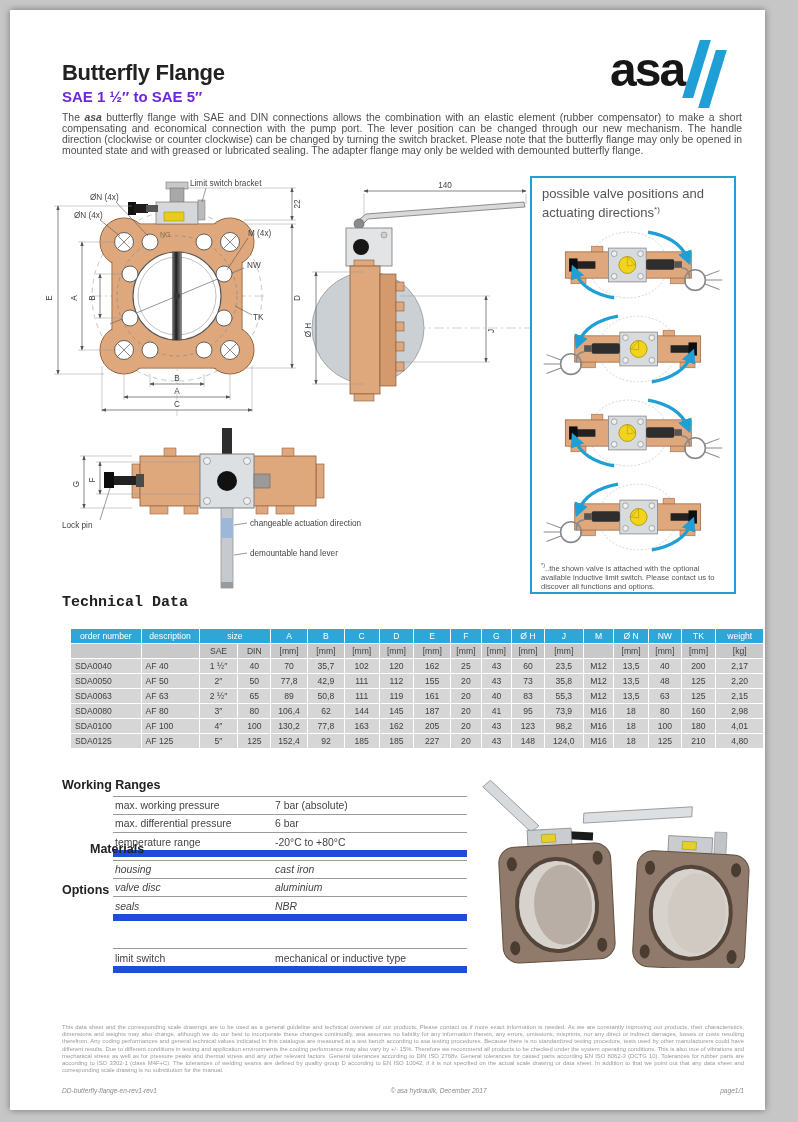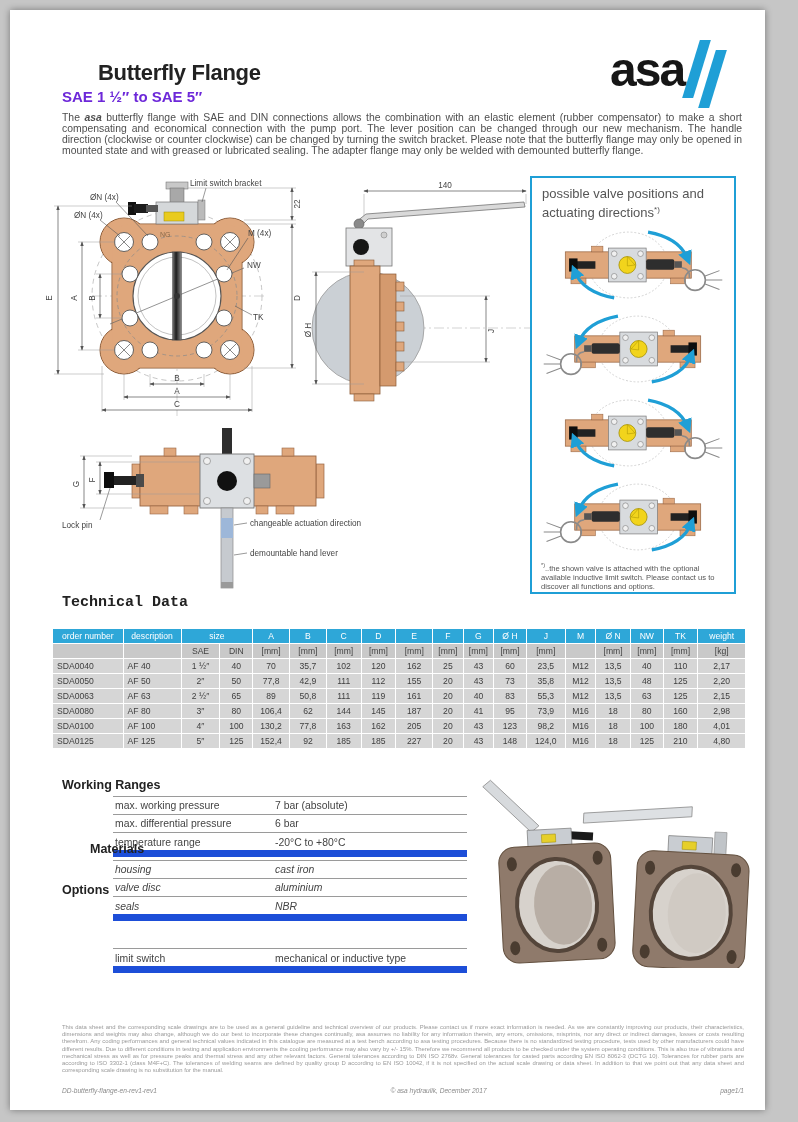--- a/index.html
+++ b/index.html
@@ -8,21 +8,21 @@
     font-family:"Liberation Sans","DejaVu Sans",sans-serif;color:#3c3c3c;
     overflow:hidden;
   }
   #page{
     position:absolute;left:10px;top:10px;width:755px;height:1100px;
     background:#ffffff;box-shadow:0 0 7px rgba(0,0,0,.4);
   }
   .abs{position:absolute;}
 
   
-  .title{left:52px;top:50px;font-size:22px;font-weight:bold;color:#222;letter-spacing:-.3px;margin-left:36px;}
+  .title{left:52px;top:50px;font-size:22px;font-weight:bold;color:#222;letter-spacing:-.3px;}
   .subtitle{left:52px;top:78px;font-size:15px;font-weight:bold;color:#6d28d9;}
   .logo{left:600px;top:34px;display:flex;align-items:flex-start;}
   .logo-text{font-size:48px;font-weight:bold;color:#161616;letter-spacing:-2px;line-height:52px;}
   .slash{display:inline-block;width:11px;height:58px;background:var(--accent,#1f9fd6);transform:skewX(-17deg);margin-left:7px;margin-top:-4px;}
   .slash.s2{margin-left:5px;margin-top:6px;}
 
   .intro{left:52px;top:102px;width:680px;font-size:10.4px;line-height:11px;text-align:justify;color:#4e4e4e;}
   .intro b i{font-style:italic;}
 
   
@@ -30,21 +30,21 @@
   .valve-title{padding:8px 10px 2px 10px;font-size:13px;line-height:16px;color:#555;}
   .valve-title sup{font-size:8px;}
   .valve-illos{display:flex;flex-direction:column;align-items:center;gap:4px;margin-top:2px;}
   .mirror{transform:scaleX(-1);}
   .valve-footnote{padding:4px 9px 0 9px;font-size:7.6px;line-height:9.2px;color:#555;}
   .valve-footnote sup{font-size:5.5px;}
 
   
   .tech-heading{left:52px;top:584px;font-size:15px;font-weight:bold;color:#222;font-family:Liberation Mono, monospace;}
   .tech-table-wrap{left:42px;top:618px;width:694px;}
-  table.tech{border-collapse:separate;border-spacing:1px;width:694px;table-layout:fixed;font-size:8.6px;}
+  table.tech{border-collapse:separate;border-spacing:1px;width:694px;table-layout:fixed;font-size:8.6px;margin-left:18px;}
   table.tech th,table.tech td{padding:1px 2px;text-align:center;height:12px;overflow:hidden;white-space:nowrap;}
   table.tech tr.head th{background:var(--table-header,#2ea7d8);color:#fff;font-weight:normal;}
   table.tech tr.units td{background:#c9c9c9;color:#444;}
   table.tech tr.datarow td{background:var(--table-cell,#d6d6d6);color:#3e3e3e;}
   table.tech .al{text-align:left;padding-left:4px;}
 
   
   .sec-heading{font-size:12.5px;font-weight:bold;color:#222;position:absolute;left:52px;}
   .spec{position:absolute;left:103px;width:354px;}
   .spec-row{display:flex;border-top:1px solid #9a9a9a;padding:2px 0 2px 2px;font-size:10.4px;color:#444;height:13px;align-items:center;}
@@ -422,21 +422,21 @@
             <td>102</td>
             <td>120</td>
             <td>162</td>
             <td>25</td>
             <td>43</td>
             <td>60</td>
             <td>23,5</td>
             <td>M12</td>
             <td>13,5</td>
             <td>40</td>
-            <td>110</td>
+            <td>200</td>
             <td>2,17</td>
           </tr>
           <tr class="datarow">
             <td class="al">SDA0050</td>
             <td class="al">AF 50</td>
             <td>2″</td>
             <td>50</td>
             <td>77,8</td>
             <td>42,9</td>
             <td>111</td>

